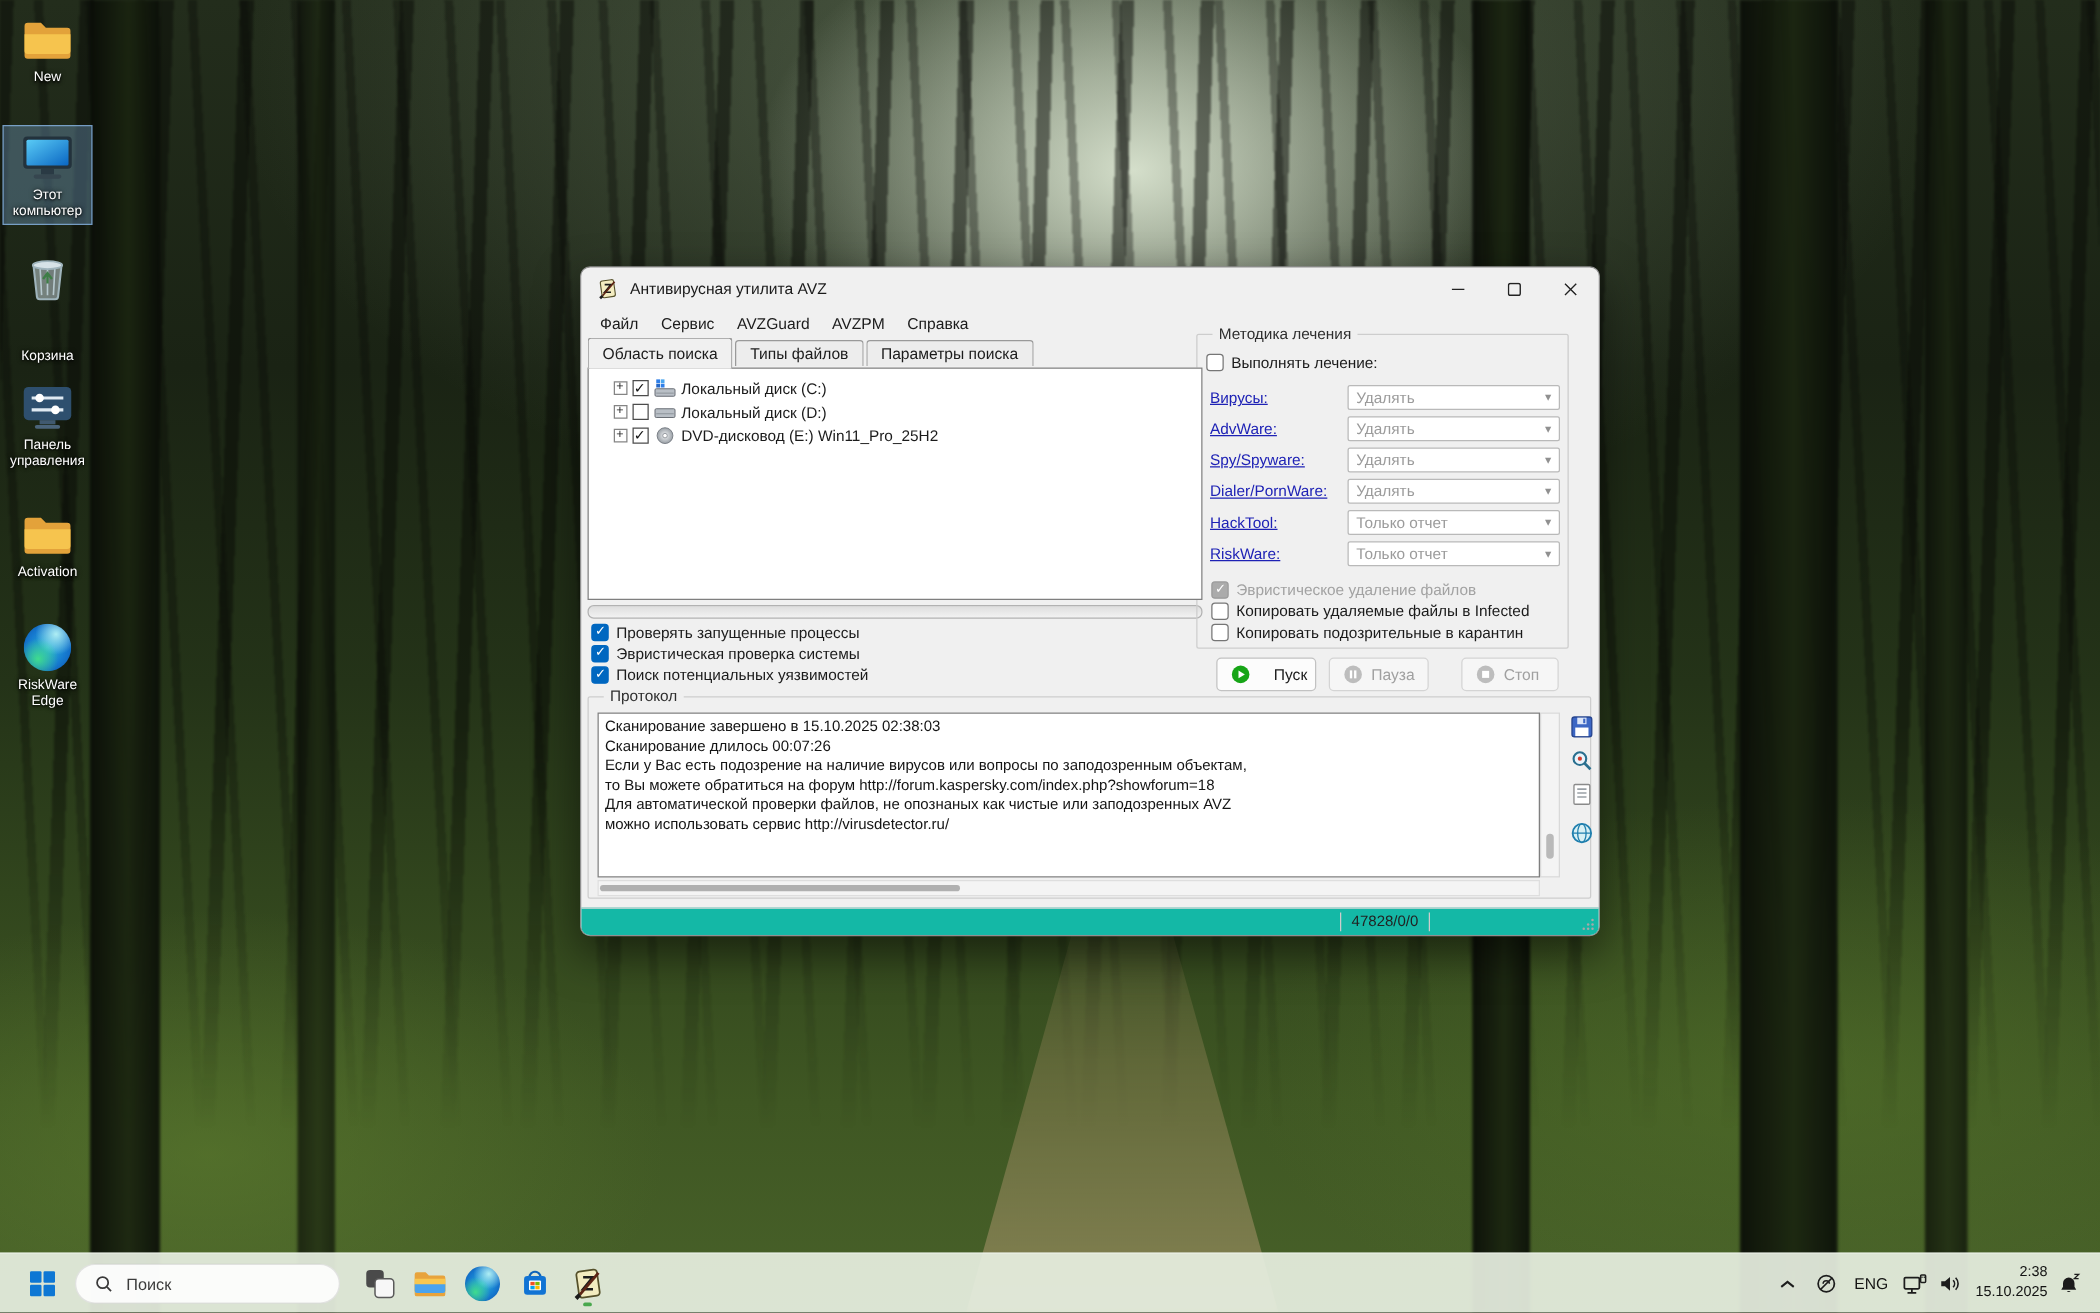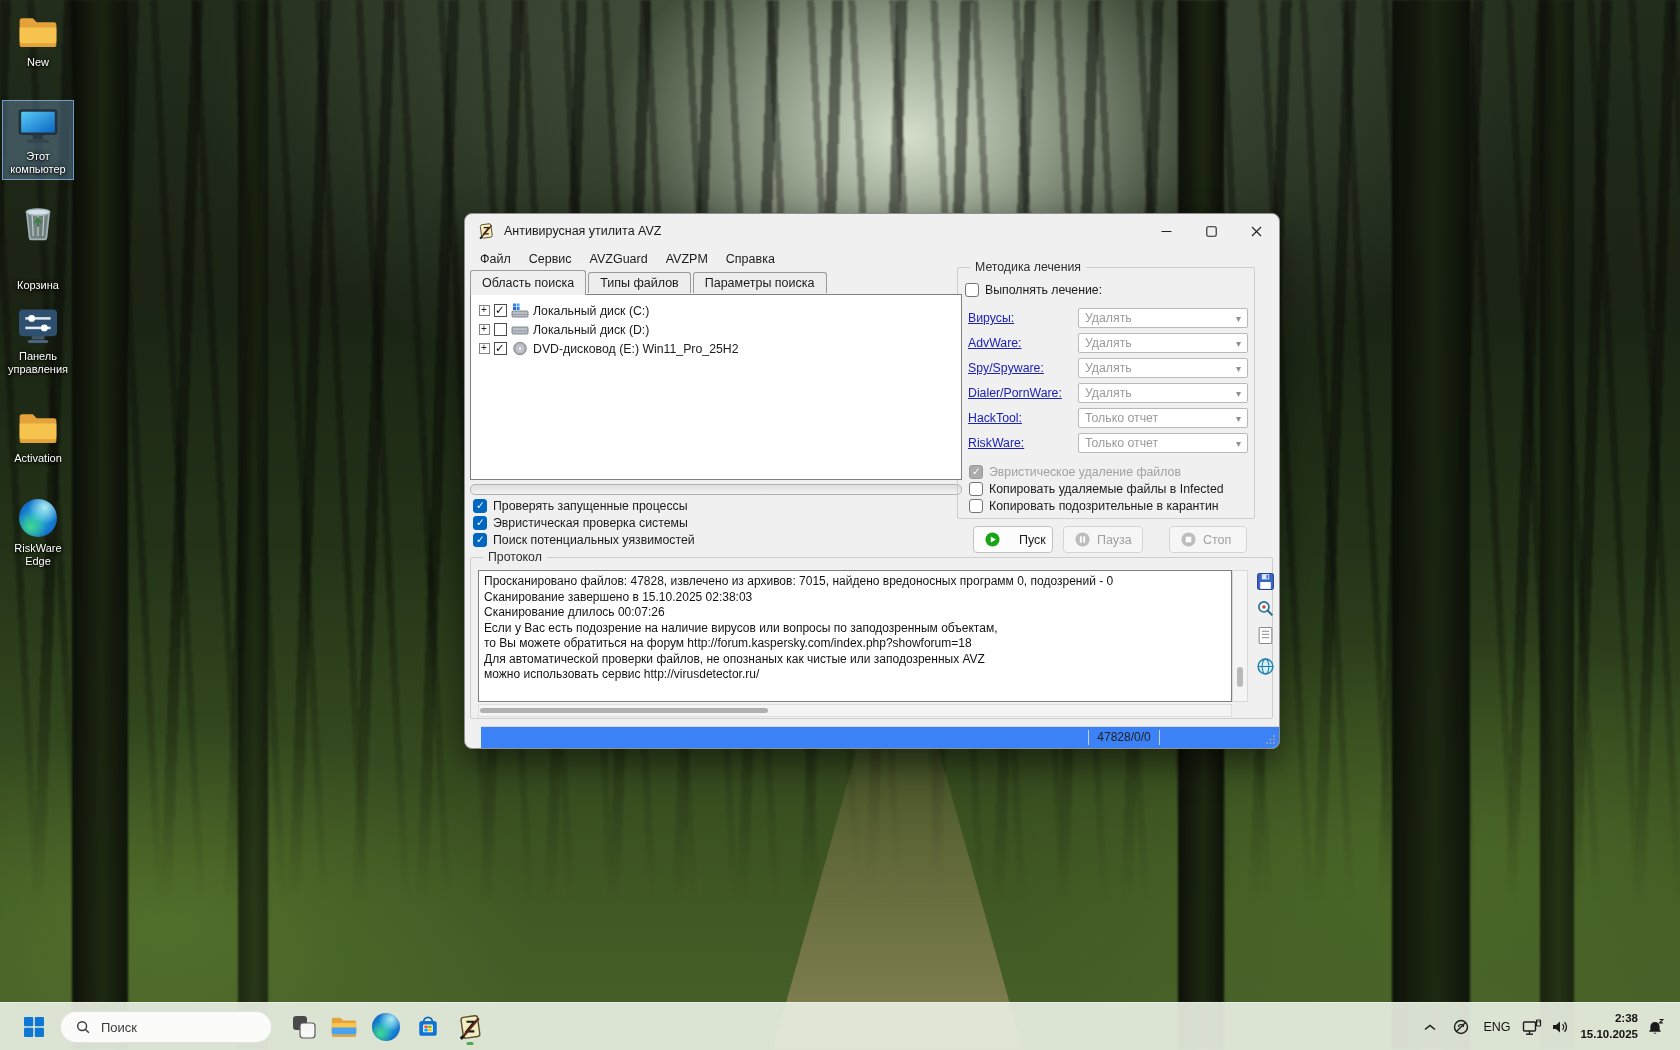--- a/index.html
+++ b/index.html
@@ -58,21 +58,21 @@
   .wbtn{ width:45px; height:34px; display:flex; align-items:center; justify-content:center; }
   .menubar{ position:absolute; left:0; top:34px; right:0; height:22px; display:flex; align-items:center; padding-left:6px; }
   .menuitem{ padding:2px 9px; font-size:12.5px; }
 
   .tabs{ position:absolute; left:5px; top:56px; height:24px; display:flex; align-items:center; z-index:4; }
   .tab{ height:21px; line-height:20px; padding:0 11px; font-size:12.5px; background:#ededed;
     border:1px solid #9a9a9a; border-bottom:none; border-radius:3px 3px 0 0; margin-right:2px; }
   .tab.active{ height:25px; line-height:24px; background:#f0f0f0; margin-bottom:-1px; z-index:6; }
 
   .treepanel{ position:absolute; left:5px; top:80px; width:492px; height:186px;
-    background:#fff; border:1px solid #7f7f7f; padding:6px 4px; z-index:1; }
+    background:#fff; border:1px solid #7f7f7f; padding:6px 16px; z-index:1; }
   .trow{ display:flex; align-items:center; height:19px; gap:4px; padding-left:4px; }
   .expand{ width:11px; height:11px; border:1px solid #848484; background:#fff; position:relative; flex:0 0 auto; }
   .expand::before{ content:"+"; position:absolute; left:1px; top:-2px; font-size:10px; color:#222; }
   .cl-cb{ width:13px; height:13px; border:1px solid #4c4c4c; background:#fff; position:relative; flex:0 0 auto; }
   .cl-cb.checked::after{ content:"✓"; position:absolute; left:0px; top:-2px; font-size:11.5px; font-weight:bold; color:#111; }
   .trow .dico{ width:18px; height:15px; flex:0 0 auto; }
   .trow .tl{ font-size:12.3px; }
 
   .progress{ position:absolute; left:5px; top:270px; width:492px; height:11px; border:1px solid #b2b2b2;
     border-radius:5px; background:linear-gradient(180deg,#dedede,#f2f2f2); }
@@ -106,39 +106,39 @@
 
   #protbox{ left:5px; top:343px; width:803px; height:162px; }
   .log{ position:absolute; left:7px; top:12px; width:754px; height:132px; background:#fff;
     border:1px solid #7f7f7f; padding:3px 5px; font-size:12px; line-height:15.5px; color:#141414; overflow:hidden; }
   .vsb{ position:absolute; left:761px; top:12px; width:16px; height:132px; background:#f4f4f4; border:1px solid #d9d9d9; }
   .vsb .thumb{ position:absolute; left:4px; top:96px; width:6px; height:20px; background:#b9b9b9; border-radius:3px; }
   .hsb{ position:absolute; left:7px; top:146px; width:754px; height:13px; background:#f4f4f4; border:1px solid #dedede; }
   .hsb .thumb{ position:absolute; left:1px; top:3px; width:288px; height:5px; background:#b0b0b0; border-radius:3px; }
   .sideico{ position:absolute; left:785px; width:19px; height:19px; }
 
-  .statusbar{ position:absolute; left:16px; right:0; bottom:0; height:22px; background:#3b82f6; border-top:1px solid #d9d9d9; }
+  .statusbar{ position:absolute; left:0; right:0; bottom:0; height:22px; background:#14b8a6; border-top:1px solid #d9d9d9; }
   .sdiv{ position:absolute; top:3px; bottom:3px; width:1px; background:#cccccc; }
   .counter{ position:absolute; left:608px; width:70px; top:3px; text-align:center; font-size:12px; color:#222; }
 
   
   #taskbar{ position:absolute; left:0; bottom:0; width:1680px; height:48px;
     background:rgba(230,238,224,.93); border-top:1px solid rgba(255,255,255,.4); }
   .tbbtn{ position:absolute; top:4px; width:40px; height:40px; border-radius:5px;
     display:flex; align-items:center; justify-content:center; }
   .searchpill{ position:absolute; left:60px; top:8px; width:212px; height:32px; border-radius:16px;
     background:rgba(255,255,255,.88); border:1px solid rgba(0,0,0,.1); display:flex; align-items:center;
     gap:10px; padding-left:14px; }
   .searchpill .ph{ font-size:13px; color:#3c3c3c; }
   .runind{ position:absolute; bottom:2px; left:50%; transform:translateX(-50%); width:7px; height:3px;
     border-radius:2px; background:#49a84d; }
   .tray{ position:absolute; top:0; height:48px; display:flex; align-items:center; }
   .lang{ font-size:12.5px; color:#131313; }
   .clock{ position:absolute; right:42px; top:7px; width:76px; text-align:right;
-    font-size:11.5px; line-height:16px; color:#131313;font-weight:bold; }
+    font-size:11.5px; line-height:16px; color:#131313; }
 </style>
 </head>
 <body>
 
 <div id="desktop">
 
   <div class="trunk" style="left:72px; width:56px;"></div>
   <div class="trunk" style="left:238px; width:30px; opacity:.7;"></div>
   <div class="trunk" style="left:1178px; width:46px;"></div>
   <div class="trunk" style="left:1392px; width:78px;"></div>
@@ -400,21 +400,20 @@
       <svg width="15" height="15" viewBox="0 0 16 16">
           <circle cx="8" cy="8" r="7.5" fill="#bdbdbd"></circle>
           <rect x="5" y="5" width="6" height="6" fill="#fff"></rect>
         </svg>
       <span>Стоп</span>
     </div>
 
     <div class="groupbox" id="protbox">
       <span class="legend">Протокол</span>
       <div class="log">
-        <div>Просканировано файлов: 47828, извлечено из архивов: 7015, найдено вредоносных программ 0, подозрений - 0</div>
         <div>Сканирование завершено в 15.10.2025 02:38:03</div>
         <div>Сканирование длилось 00:07:26</div>
         <div>Если у Вас есть подозрение на наличие вирусов или вопросы по заподозренным объектам,</div>
         <div>то Вы можете обратиться на форум http://forum.kaspersky.com/index.php?showforum=18</div>
         <div>Для автоматической проверки файлов, не опознаных как чистые или заподозренных AVZ</div>
         <div>можно использовать сервис http://virusdetector.ru/</div>
       </div>
       <div class="vsb">
           <div class="thumb"></div>
         </div>

